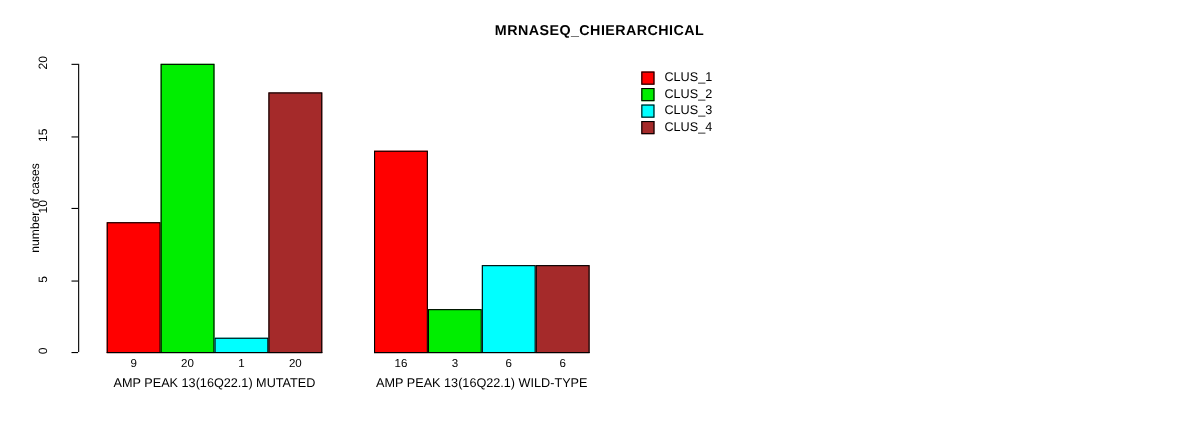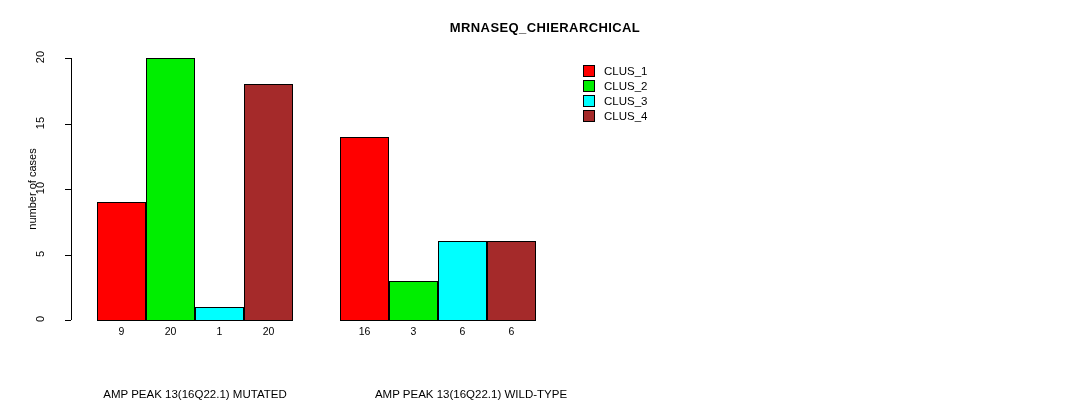--- a/index.html
+++ b/index.html
@@ -91,21 +91,20 @@
     font-size: 10.5px;
     text-align: center;
     color: #000000;
   }
   .group-label {
     position: absolute;
     font-size: 11.5px;
     text-align: center;
     color: #000000;
     white-space: nowrap;
-    margin-top: 45px;
   }
   
   #legend {
     position: absolute;
     left: 583px;
     top: 62px;
   }
   .legend-row {
     position: relative;
     height: 15px;
@@ -179,21 +178,21 @@
     <div id="group-labels">
         <div class="bar-value" style="left: 97px; top: 325px; width: 49px;">9</div>
         <div class="bar-value" style="left: 146px; top: 325px; width: 49px;">20</div>
         <div class="bar-value" style="left: 195px; top: 325px; width: 49px;">1</div>
         <div class="bar-value" style="left: 244px; top: 325px; width: 49px;">20</div>
         <div class="group-label" style="left: 37px; top: 343px; width: 316px;">AMP PEAK 13(16Q22.1) MUTATED</div>
         <div class="bar-value" style="left: 340px; top: 325px; width: 49px;">16</div>
         <div class="bar-value" style="left: 389px; top: 325px; width: 49px;">3</div>
         <div class="bar-value" style="left: 438px; top: 325px; width: 49px;">6</div>
         <div class="bar-value" style="left: 487px; top: 325px; width: 49px;">6</div>
-        <div class="group-label" style="left: 265px; top: 343px; width: 316px; padding-left: 48px;">AMP PEAK 13(16Q22.1) WILD-TYPE</div>
+        <div class="group-label" style="left: 280px; top: 343px; width: 316px;">AMP PEAK 13(16Q22.1) WILD-TYPE</div>
       </div>
 
   </div>
 
   <div id="legend">
       <div class="legend-row">
         <span class="legend-swatch" style="background: rgb(255, 0, 0);"></span>
         <span class="legend-label">CLUS_1</span>
       </div>
       <div class="legend-row">

